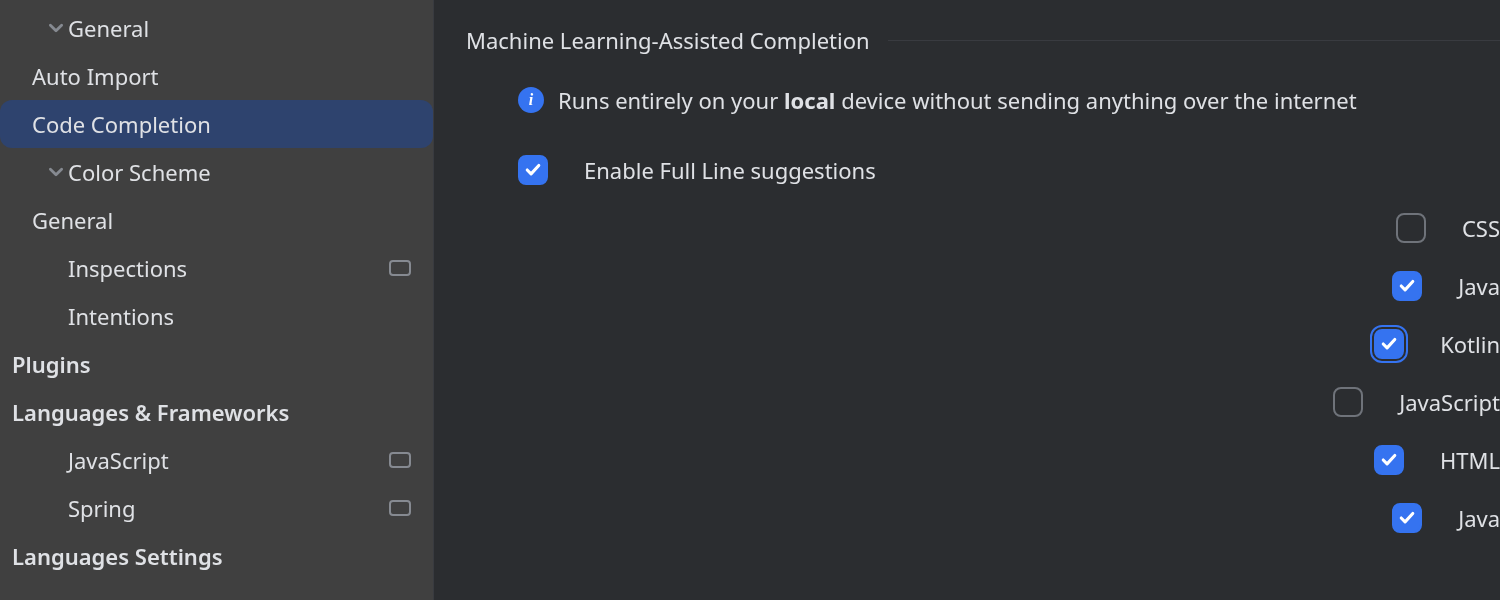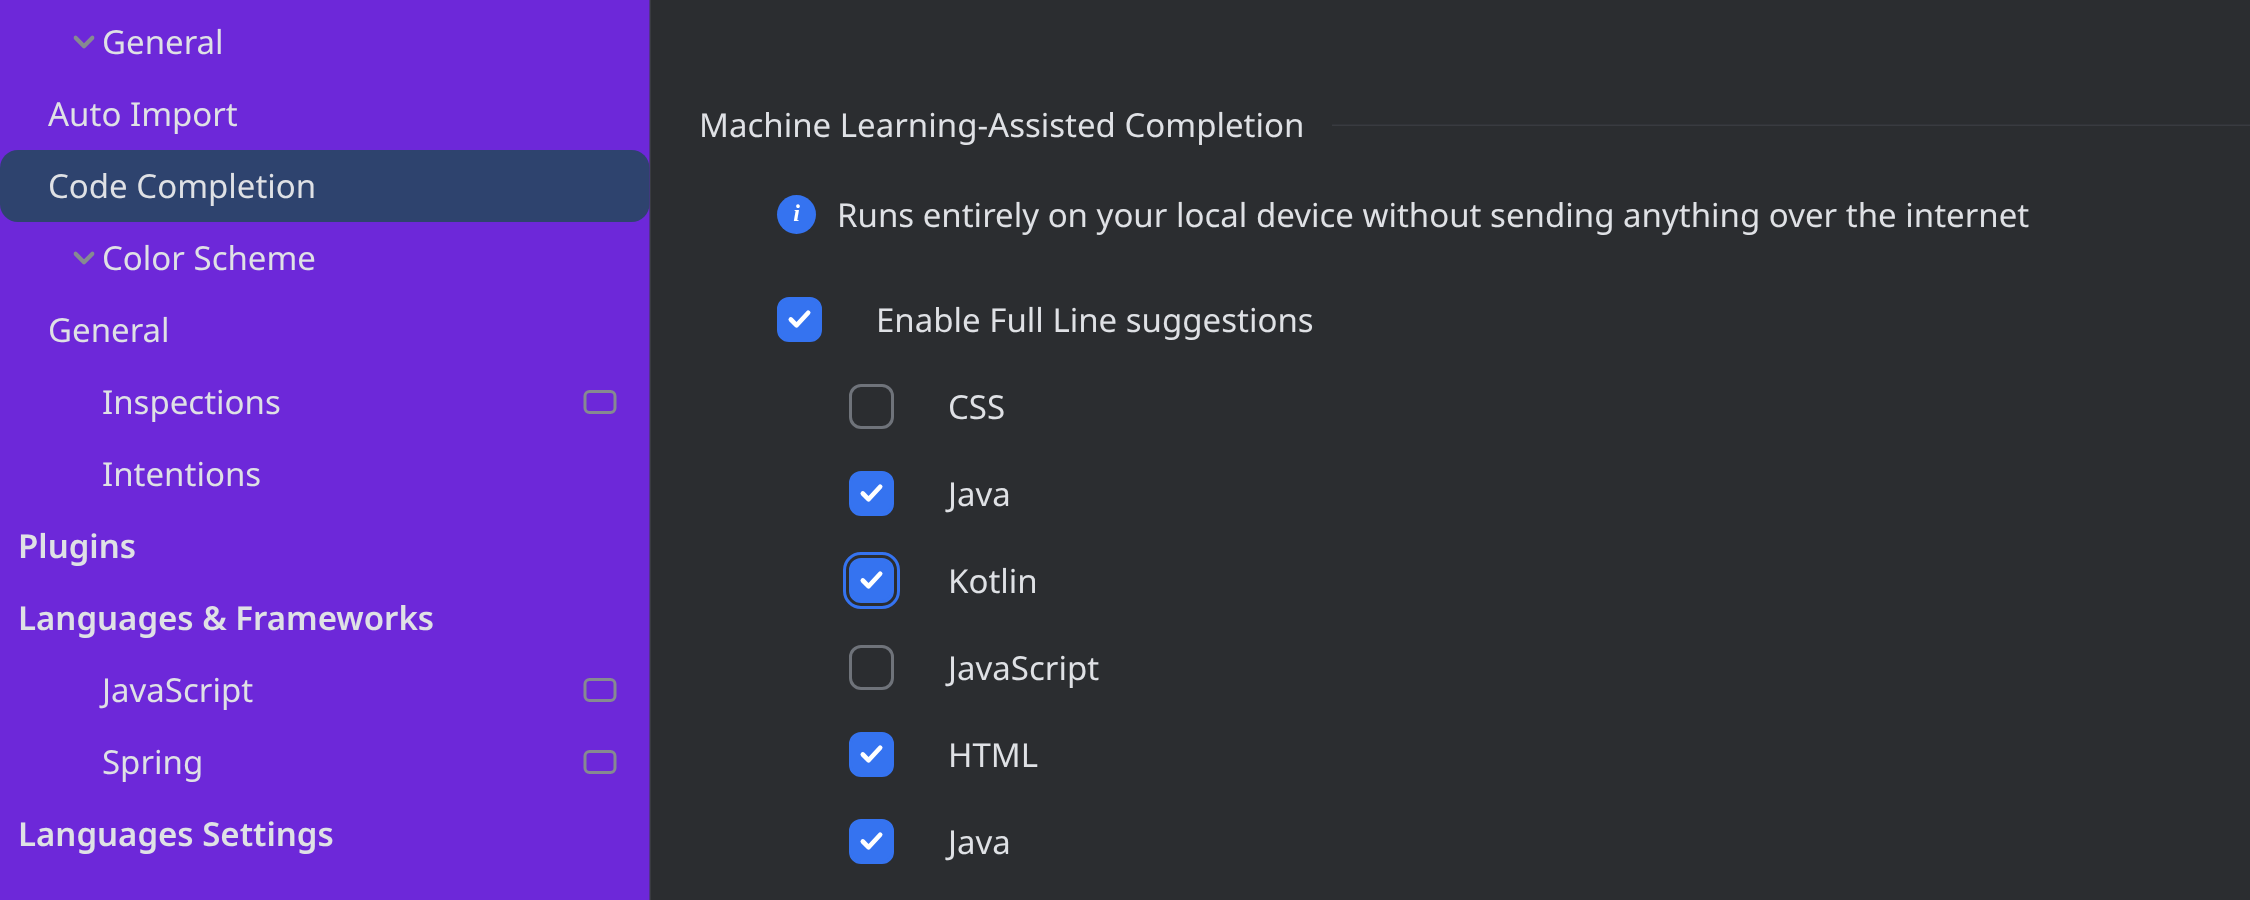--- a/index.html
+++ b/index.html
@@ -11,21 +11,21 @@
     height: 600px;
     overflow: hidden;
     display: flex;
     font-size: 22px;
     font-weight: 400;
   }
   .sidebar {
     width: 434px;
     height: 100%;
     border-right: 1px solid #393b40;
-    background: #6d28d9;
+    background: #404040;
     padding-top: 4px;
   }
   .tree-item {
     height: 48px;
     display: flex;
     align-items: center;
     cursor: pointer;
     color: #dfe1e5;
     position: relative;
   }
@@ -50,21 +50,21 @@
     width: 22px;
     height: 16px;
     border: 2px solid #868a91;
     border-radius: 4px;
   }
   .indent-0 { padding-left: 12px; }
   .indent-1 { padding-left: 44px; }
   .indent-2 { padding-left: 32px; }
   .main {
     flex: 1;
-    padding: 68px 0 0 32px;
+    padding: 25px 0 0 32px;
     overflow: hidden;
   }
   .section-header {
     display: flex;
     align-items: center;
     gap: 18px;
     margin-bottom: 30px;
   }
   .section-title {
     color: #dfe1e5;
@@ -93,21 +93,21 @@
     font-family: Georgia, serif;
     font-style: italic;
     font-weight: bold;
     font-size: 16px;
     display: flex;
     align-items: center;
     justify-content: center;
     flex-shrink: 0;
   }
   .info-text { color: #dfe1e5; }
-  .info-text .bold { font-weight: 400; margin-top: 14px; }
+  .info-text .bold { font-weight: 700; margin-top: 14px; }
   .cb-row {
     display: flex;
     align-items: center;
     gap: 36px;
     height: 58px;
   }
   .cb-row .help {
     width: 24px;
     height: 24px;
     border: 2px solid #6f737a;
@@ -137,21 +137,21 @@
   .cb.focused::after {
     content: "";
     position: absolute;
     inset: -6px;
     border: 2.5px solid #3573f0;
     border-radius: 12px;
   }
   .cb svg { display: none; }
   .cb.checked svg { display: block; }
   .pl-1 { padding-left: 52px; }
-  .pl-2 { padding-left: 100px; }
+  .pl-2 { padding-left: 100px; justify-content: flex-end; }
 </style>
 </head>
 <body>
 
 <div class="sidebar" id="sidebar">
     <div class="tree-item indent-1">
       <span class="chev">
         <svg width="14" height="14" viewBox="0 0 10 10">
           <path d="M1 3 L5 7 L9 3" fill="none" stroke="#868a91" stroke-width="2" stroke-linecap="round" stroke-linejoin="round"></path>
         </svg>

